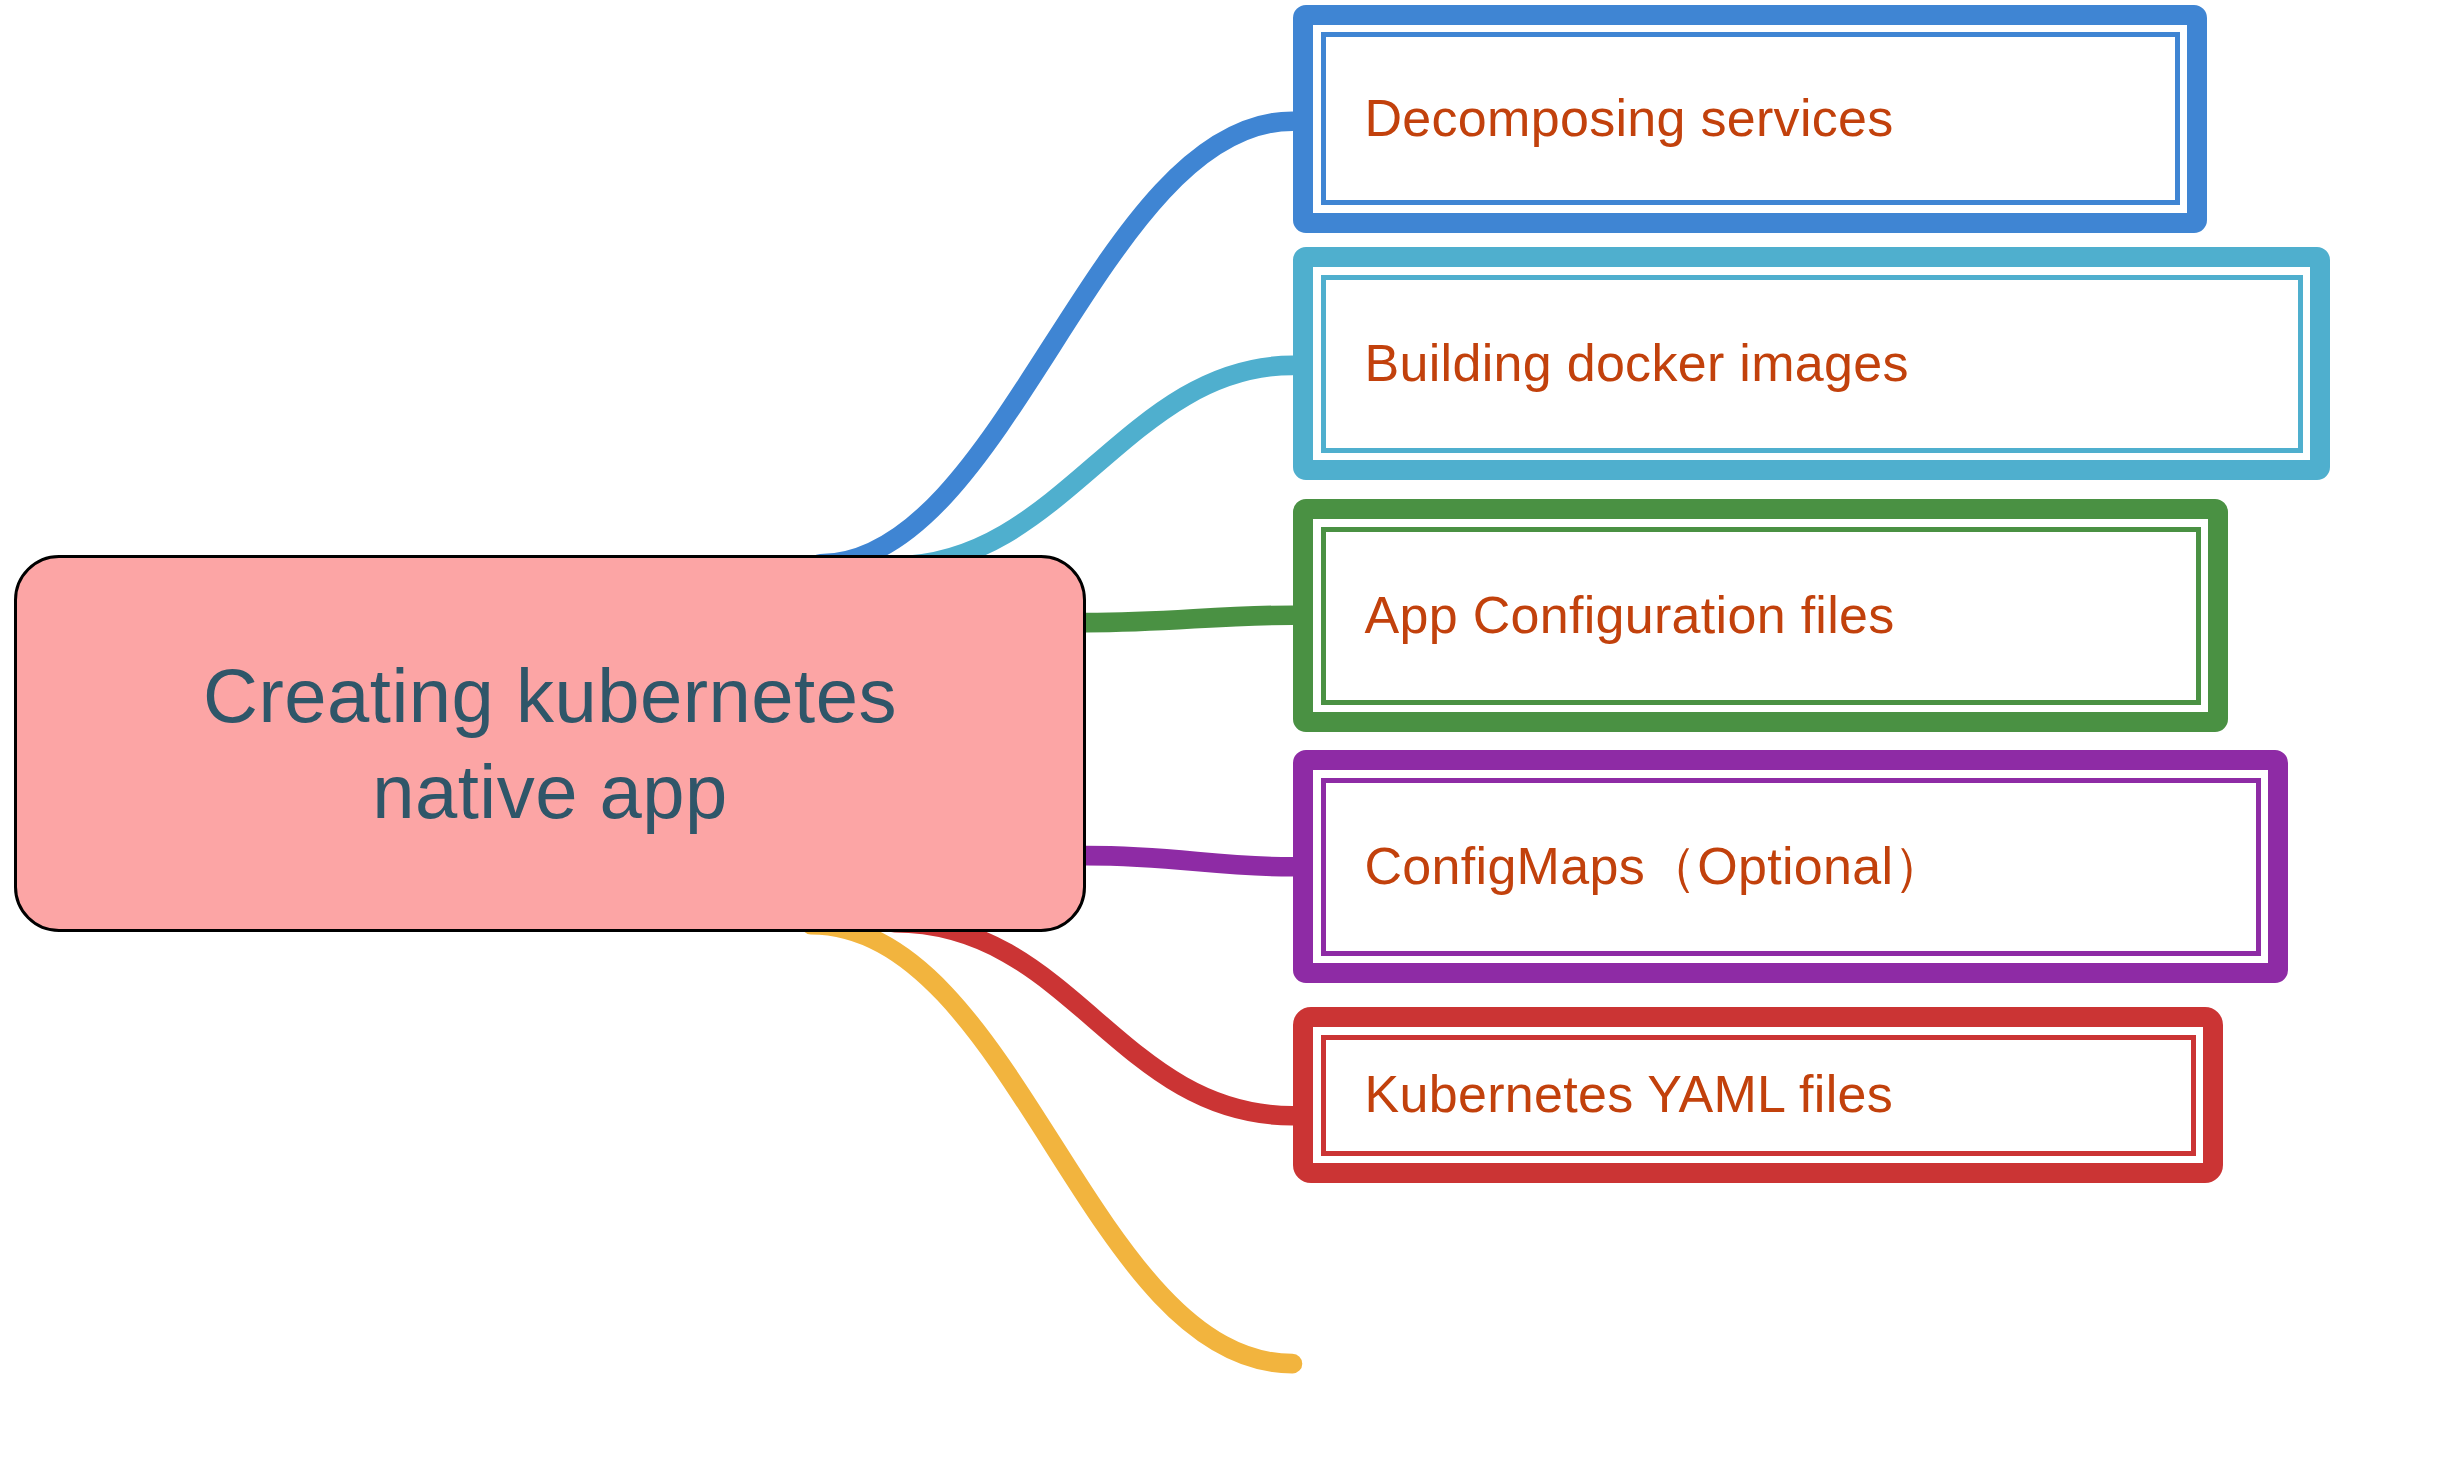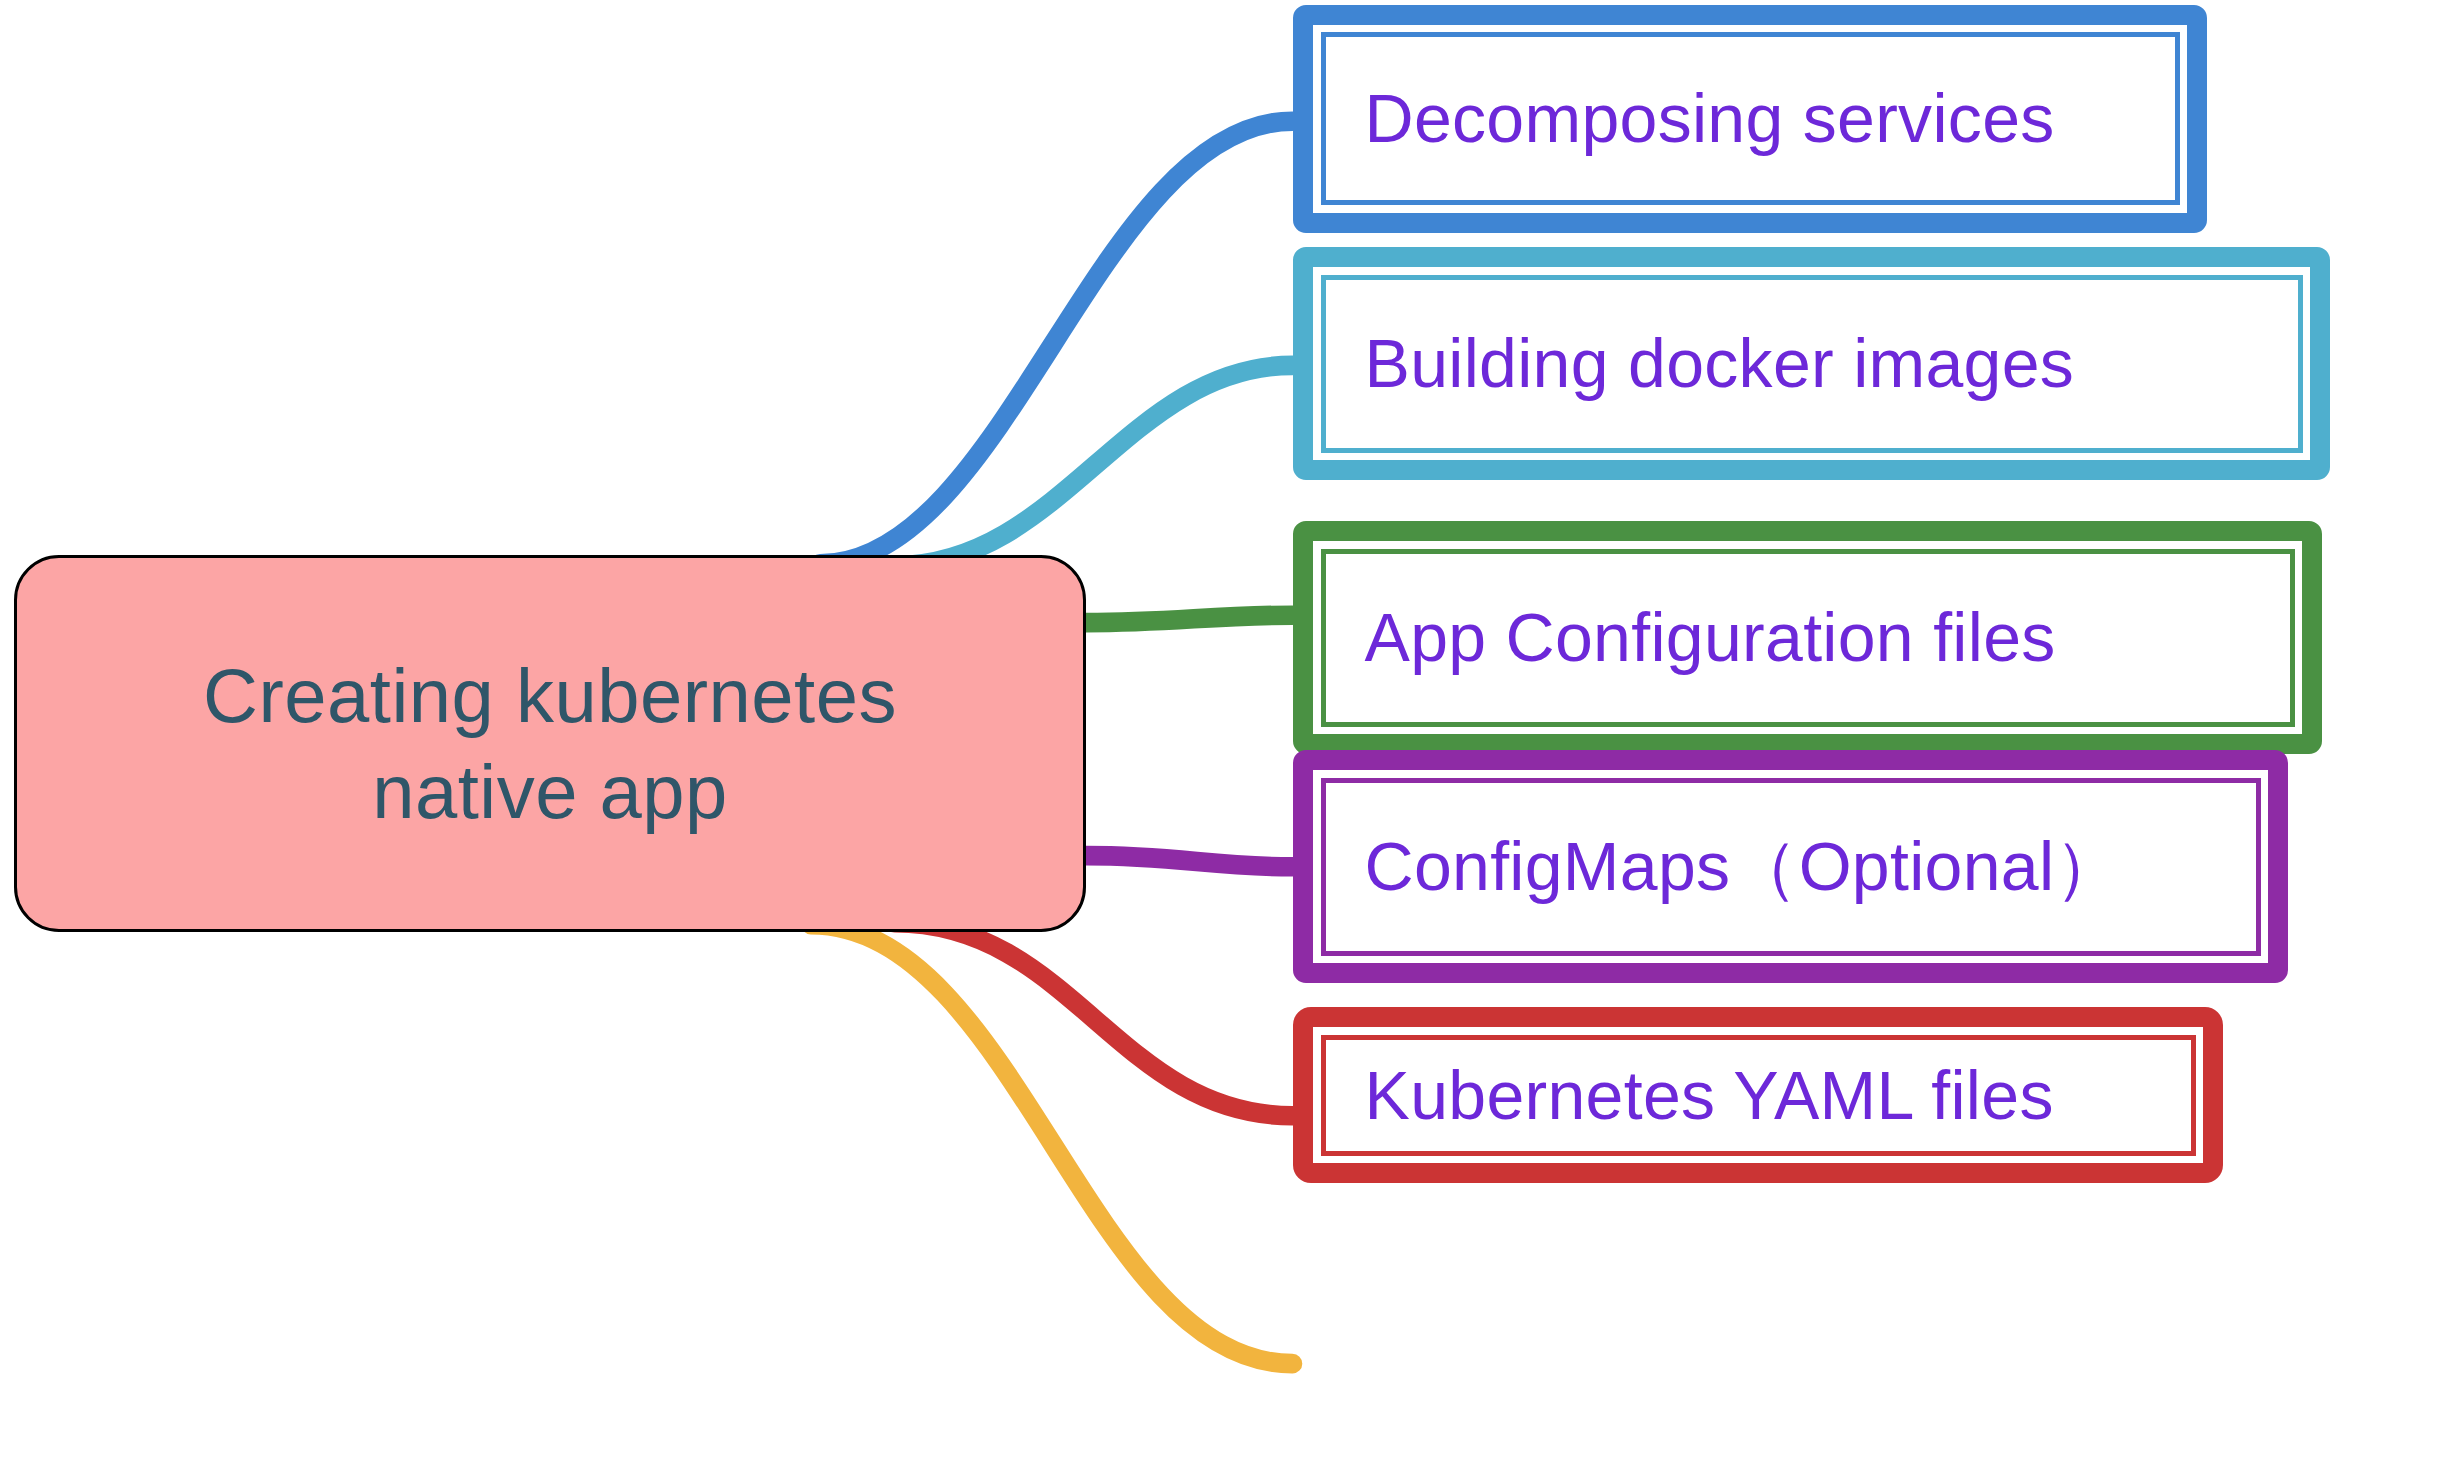--- a/index.html
+++ b/index.html
@@ -63,22 +63,22 @@
     left:7.5px; top:7.5px; right:7.5px; bottom:7.5px;
     box-sizing:border-box;
     border-style:solid;
     border-width:5.6px;
     background:#ffffff;
     display:flex;
     align-items:center;
     justify-content:flex-start;
   }
   .child-label{
-    color:#6d28d9;
-    font-size:68px;
+    color:#c2410c;
+    font-size:52px;
     line-height:1.1;
     font-weight:400;
     white-space:nowrap;
     padding-left:39px;
     letter-spacing:0.3px;
   }
 </style>
 </head>
 <body>
 
@@ -105,21 +105,21 @@
       <span class="child-label">Decomposing services</span>
     </div>
   </div>
 
   <div class="child-node" style="left:1293px; top:247px; width:1037px; height:233px; border-color:#4FAFCE;">
     <div class="child-inner" style="border-color:#4FAFCE;">
       <span class="child-label">Building docker images</span>
     </div>
   </div>
 
-  <div class="child-node" style="left:1293px; top:521px; width:1029px; height:233px; border-color:#4A9143;">
+  <div class="child-node" style="left:1293px; top:499px; width:935px; height:233px; border-color:#4A9143;">
     <div class="child-inner" style="border-color:#4A9143;">
       <span class="child-label">App Configuration files</span>
     </div>
   </div>
 
   <div class="child-node" style="left:1293px; top:750px; width:995px; height:233px; border-color:#8E2BA5;">
     <div class="child-inner" style="border-color:#8E2BA5;">
       <span class="child-label">ConfigMaps（Optional）</span>
     </div>
   </div>

